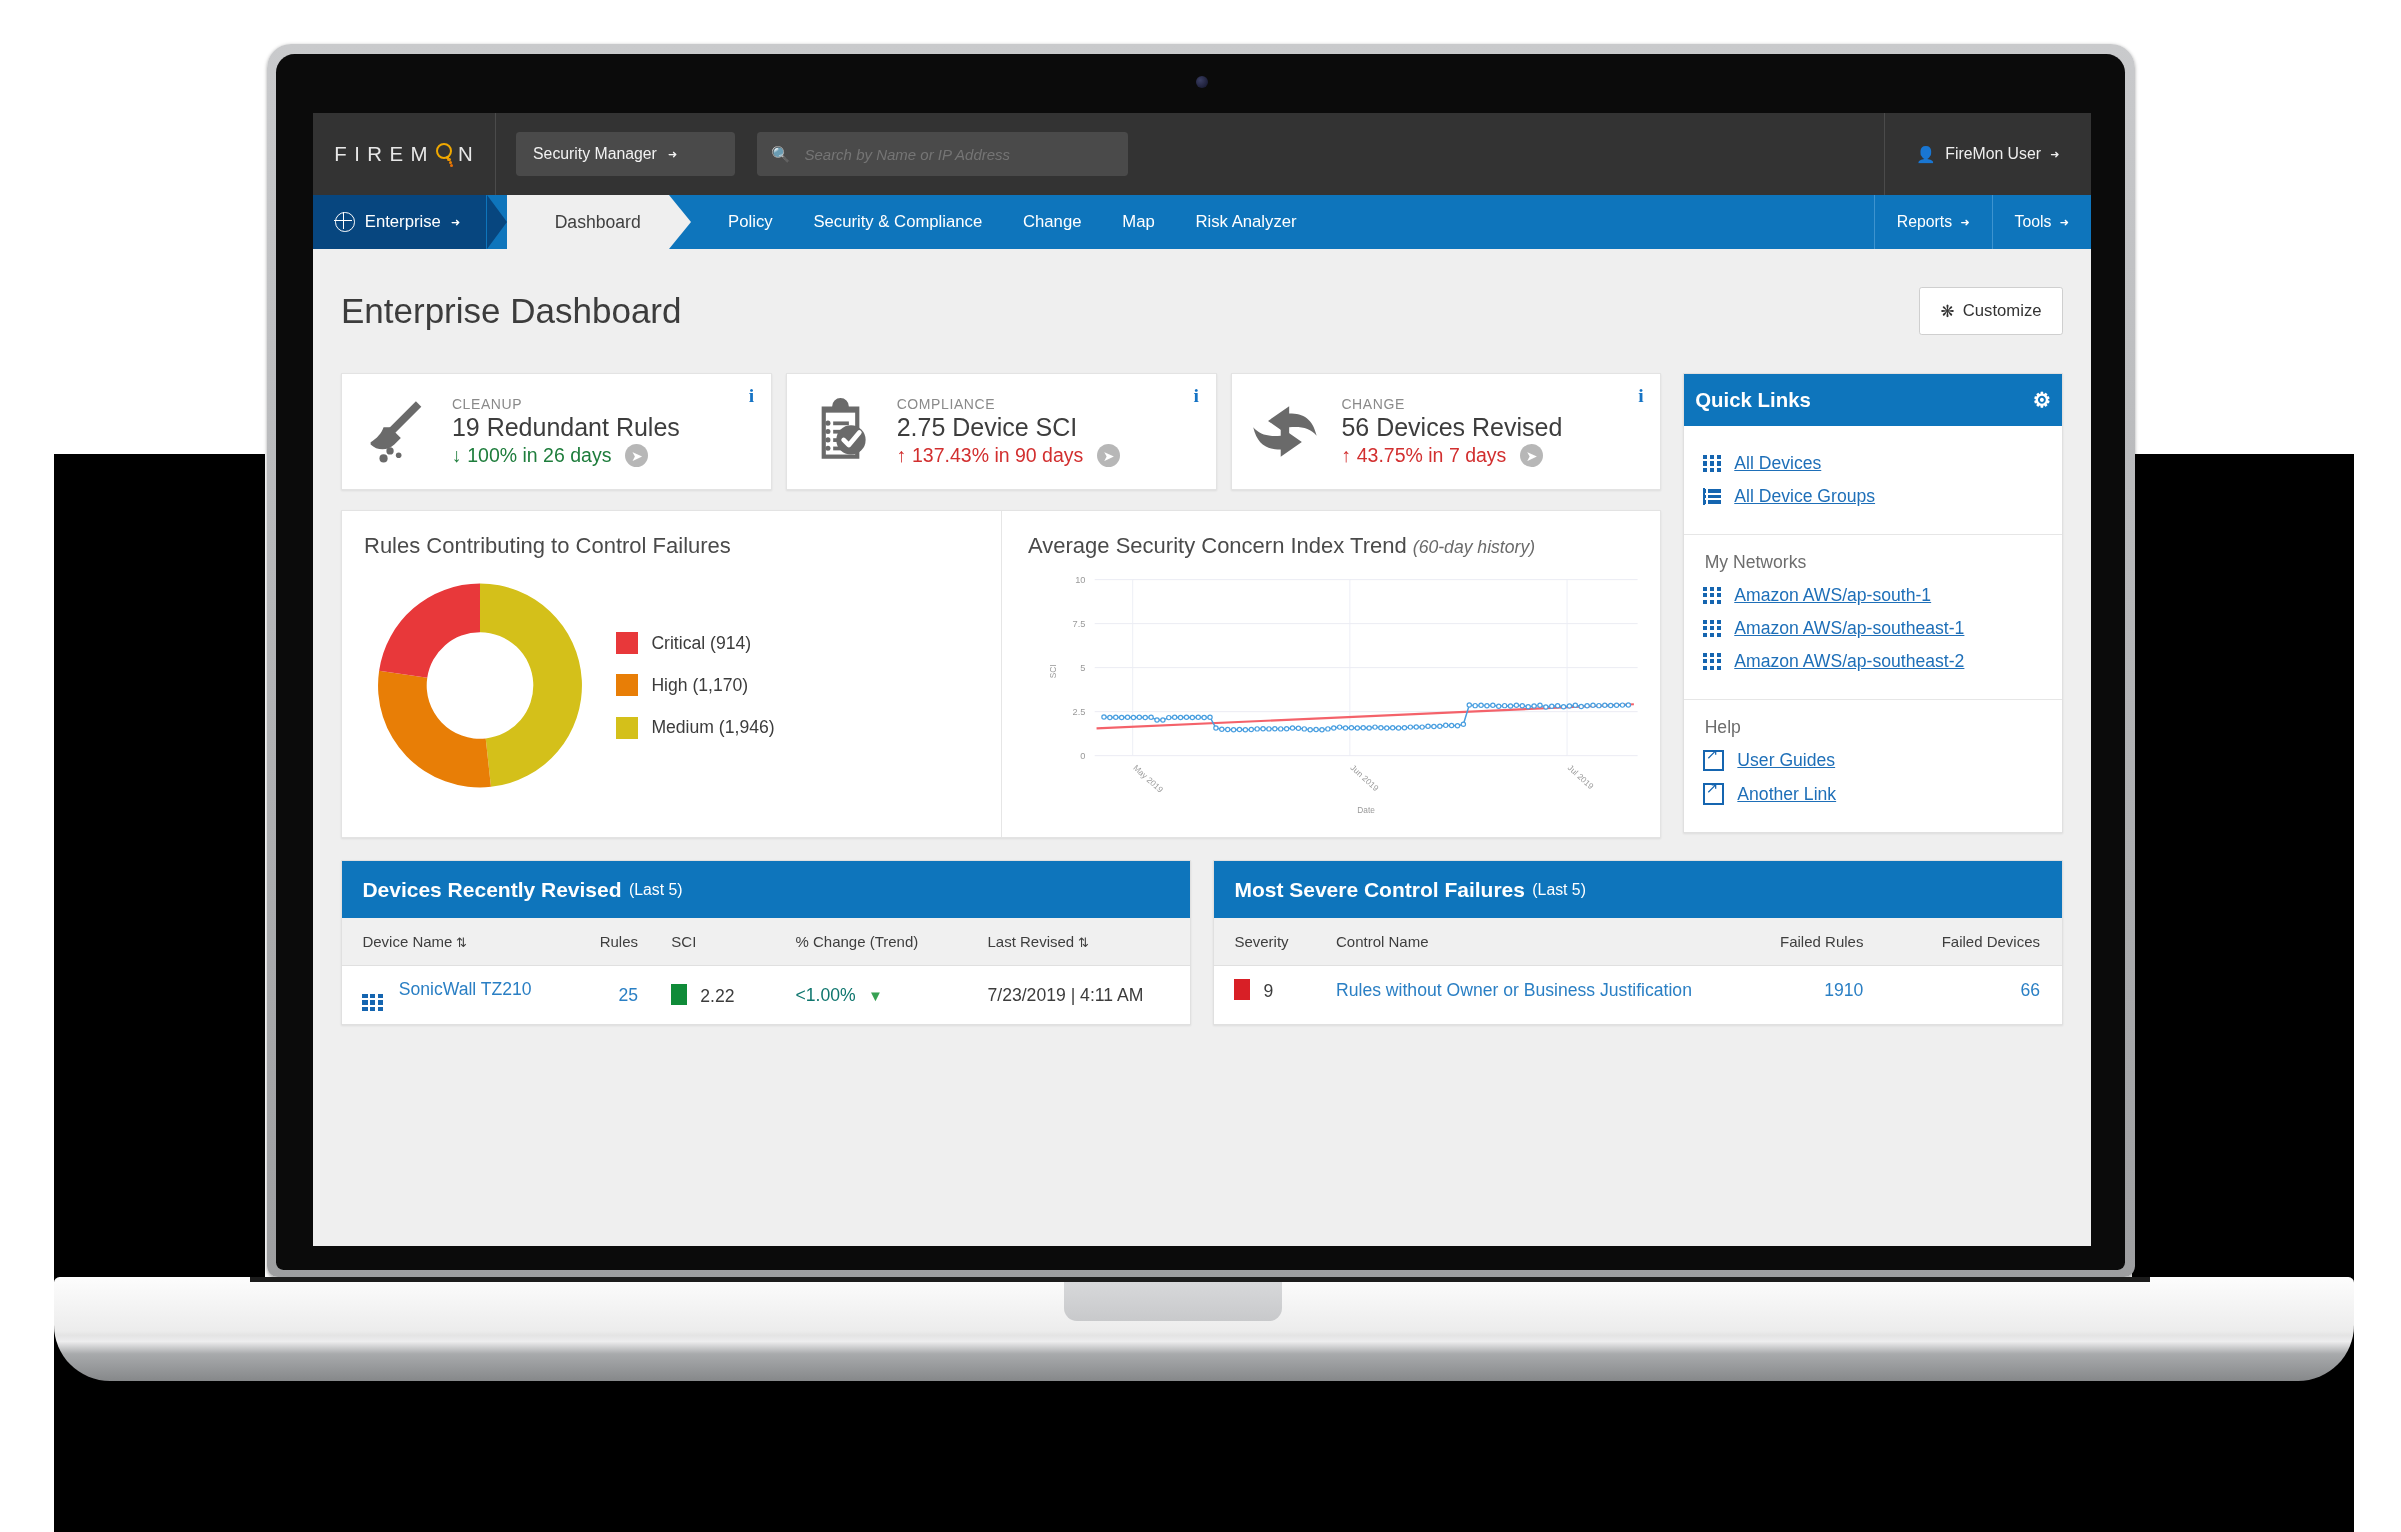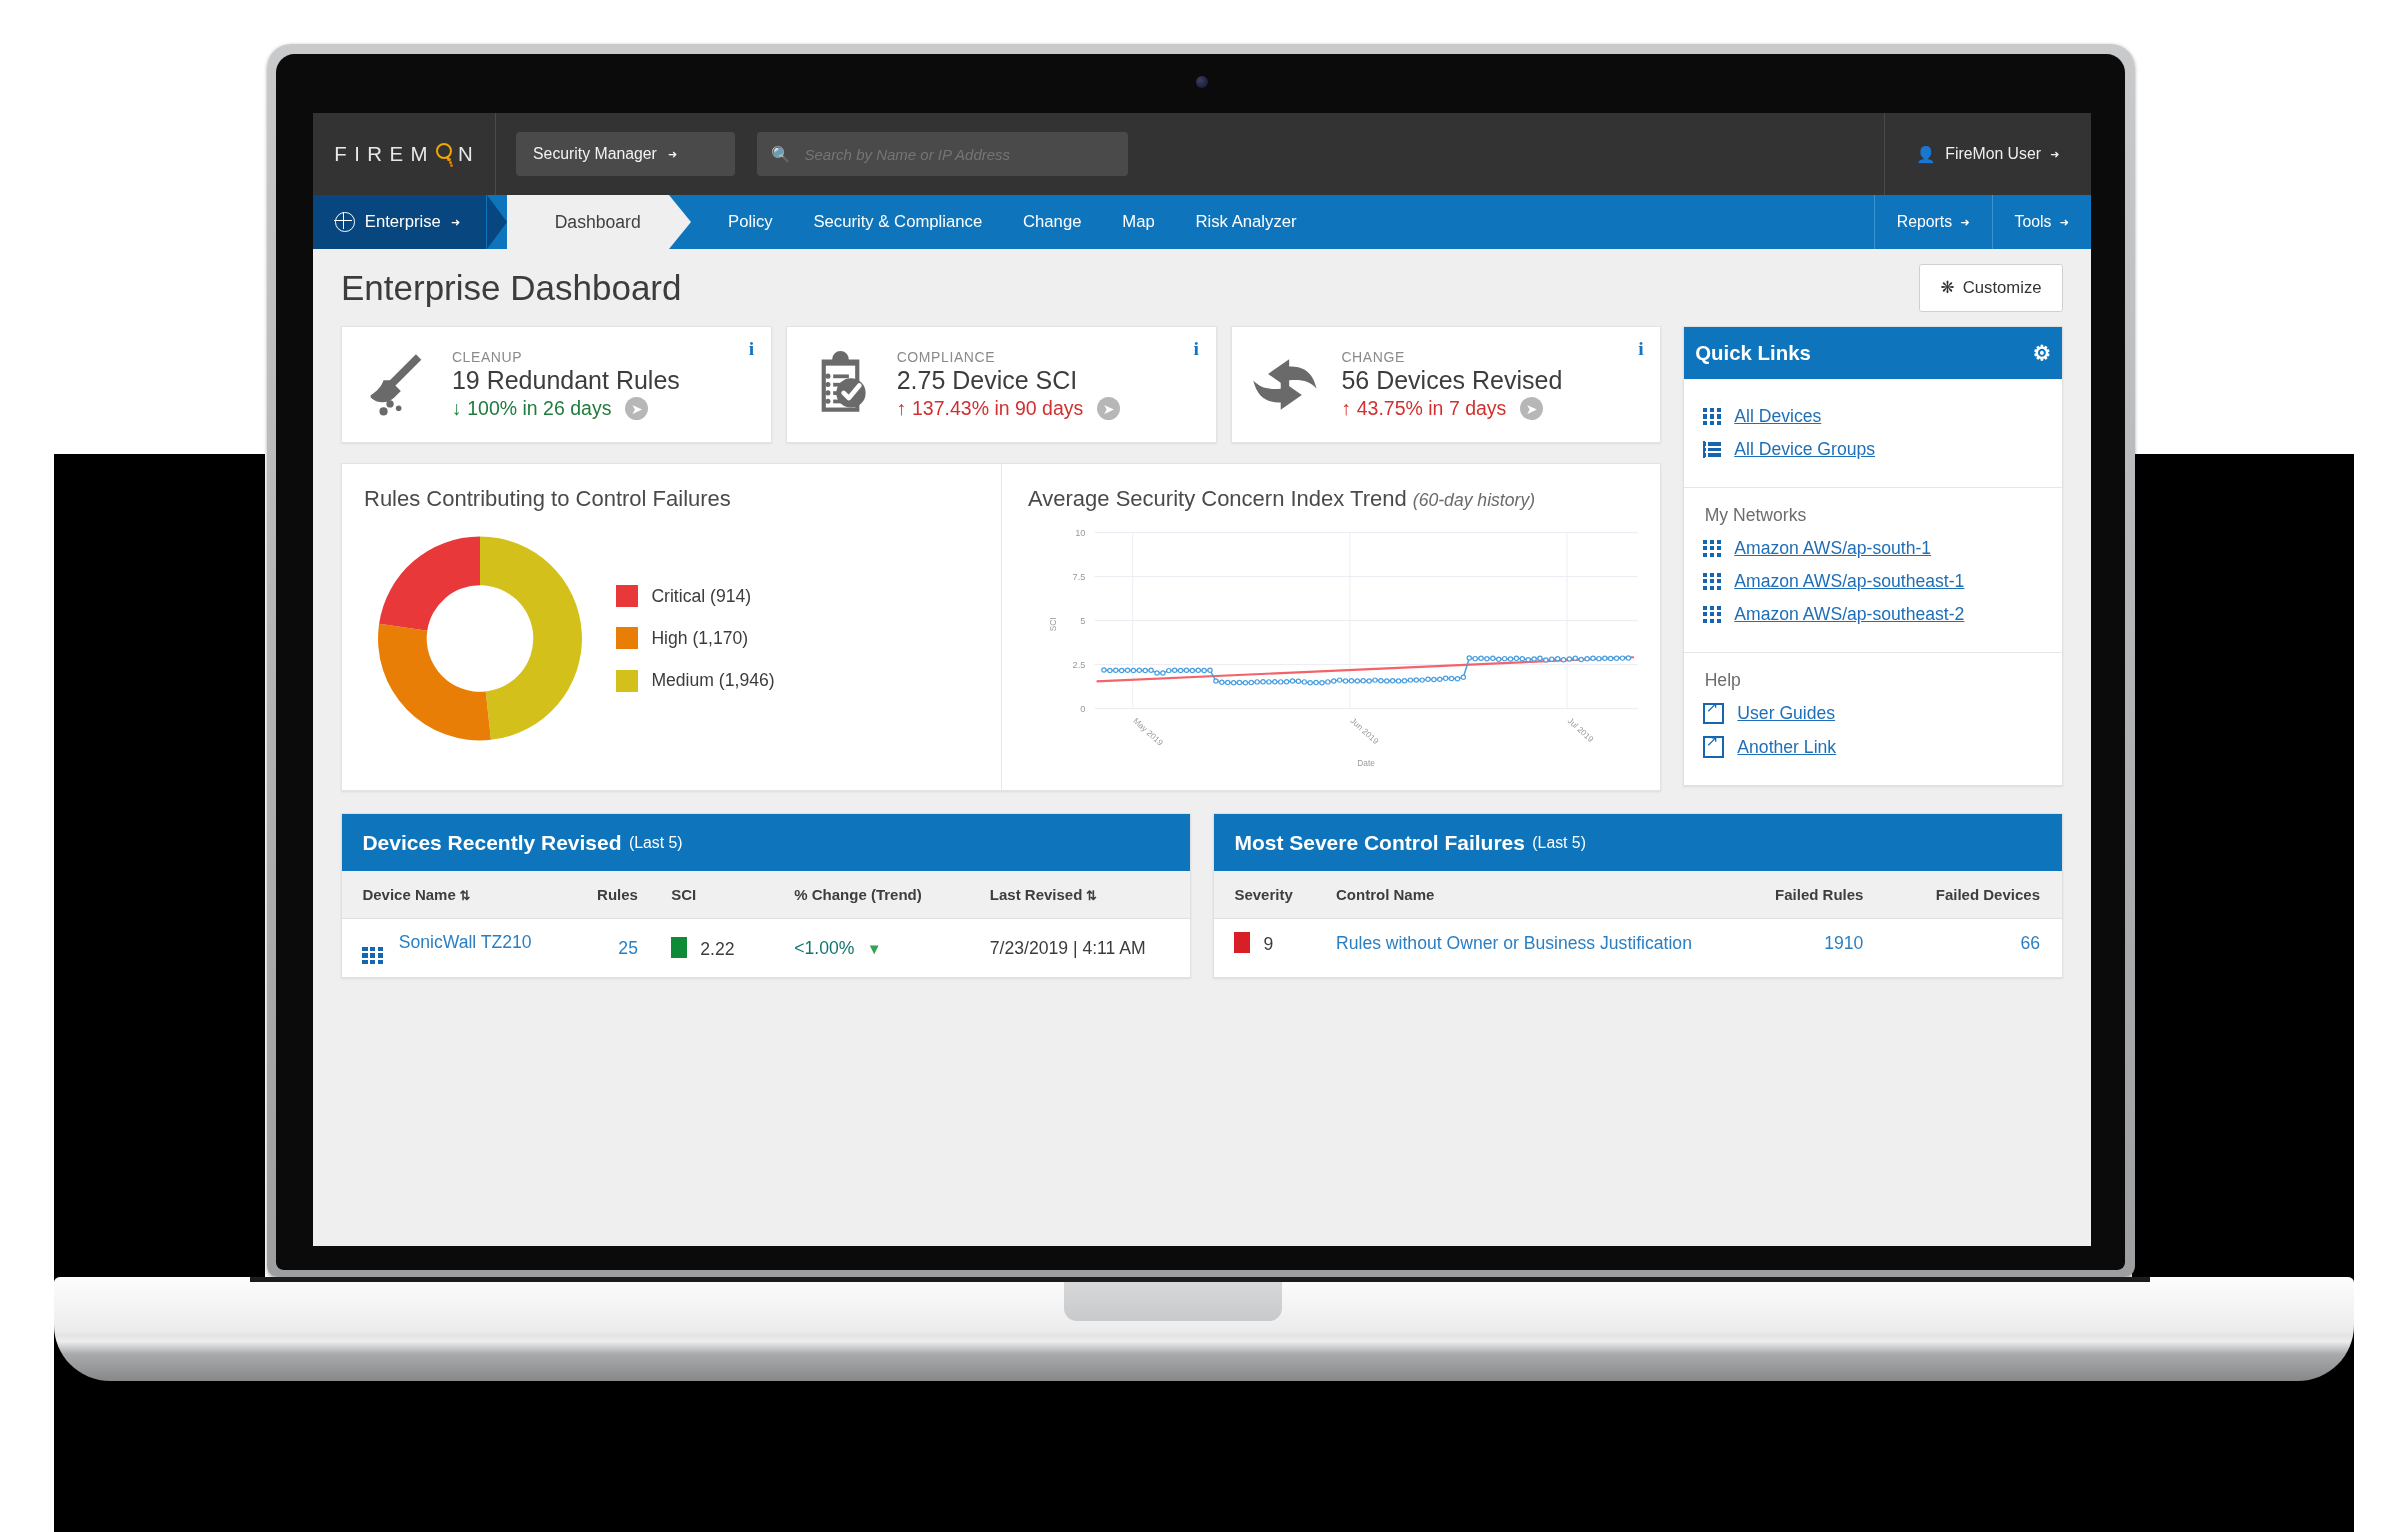--- a/index.html
+++ b/index.html
@@ -76,21 +76,21 @@
                     border-top:27px solid transparent;border-bottom:27px solid transparent;border-left:22px solid #efefef;}
   .navlinks{display:flex;align-items:center;gap:0;margin-left:39px;}
   .navlinks a{color:#fff;font-size:16.7px;text-decoration:none;padding:0 20.4px;line-height:54px;cursor:pointer;}
   .nav-spacer{flex:1;}
   .navright{display:flex;align-items:stretch;}
   .navright .ni{color:#fff;font-size:15.8px;display:flex;align-items:center;gap:8.3px;padding:0 22px;
                 border-left:0.9px solid #3d93cf;cursor:pointer;}
 
   
   .page{padding:0 28px 0 28px;background:#efefef;height:997px;}
-  .page-head{display:flex;align-items:center;height:77px;}
+  .page-head{display:flex;align-items:center;height:124px;}
   .page-title{font-size:35px;color:#3c3c3c;font-weight:400;}
   .page-head .sp{flex:1;}
   .btn-customize{background:#fff;border:0.9px solid #cfcfcf;border-radius:2.8px;height:46px;display:flex;align-items:center;
                  gap:8.3px;padding:0 20.4px;font-size:16.7px;color:#333;cursor:pointer;}
 
   .row{display:flex;gap:22px;}
   .col-main{width:1335px;}
   .col-side{width:384px;}
 
   
@@ -141,21 +141,21 @@
   .grpico .spine{position:absolute;left:0;top:0;width:1.9px;height:16.7px;background:#1565b0;}
   .extico{width:17.6px;height:17.6px;border:2.2px solid #1565b0;position:relative;}
   .extico:after{content:"↗";position:absolute;left:0.9px;top:-6.5px;font-size:15px;color:#1565b0;line-height:17.6px;}
 
   
   .tables{display:flex;gap:22px;margin-top:22px;}
   .tbl{flex:1;background:#fff;border:0.9px solid #e0e0e0;box-shadow:0 0.9px 1.9px rgba(0,0,0,.08);}
   .tbl-head{background:#0e75bc;color:#fff;height:57px;display:flex;align-items:center;padding:0 20.4px;font-size:21px;font-weight:bold;}
   .tbl-head .n{font-size:15.8px;font-weight:normal;margin-left:7.4px;}
   table{width:100%;border-collapse:collapse;}
-  thead th{background:#f0f0f0;color:#3e3e3e;font-size:15px;font-weight:bold;text-align:left;padding:15px 9.3px;border-bottom:0.9px solid #e0e0e0;}
+  thead th{background:#f0f0f0;color:#3e3e3e;font-size:15px;font-weight:normal;text-align:left;padding:15px 9.3px;border-bottom:0.9px solid #e0e0e0;}
   tbody td{font-size:17.6px;color:#3c3c3c;padding:13px 9.3px;}
   td.link a{color:#2a7fc4;text-decoration:none;cursor:pointer;}
   .num{text-align:right;}
   .sort{font-size:13px;margin-left:3.7px;}
   .chip{width:15.8px;height:20.4px;display:inline-block;vertical-align:-2.8px;margin-right:8.3px;}
   .dn-tri{color:#37a153;font-size:15px;margin-left:7.4px;}
   .devico{width:20.4px;height:17.6px;display:inline-grid;grid-template-rows:1fr 1fr 1fr;gap:2.3px;vertical-align:-2.8px;margin-right:11px;}
   .devico i{display:grid;grid-template-columns:1fr 1fr 1fr;gap:2.3px;}
   .devico i b{background:#1565b0;display:block;}
 </style>

